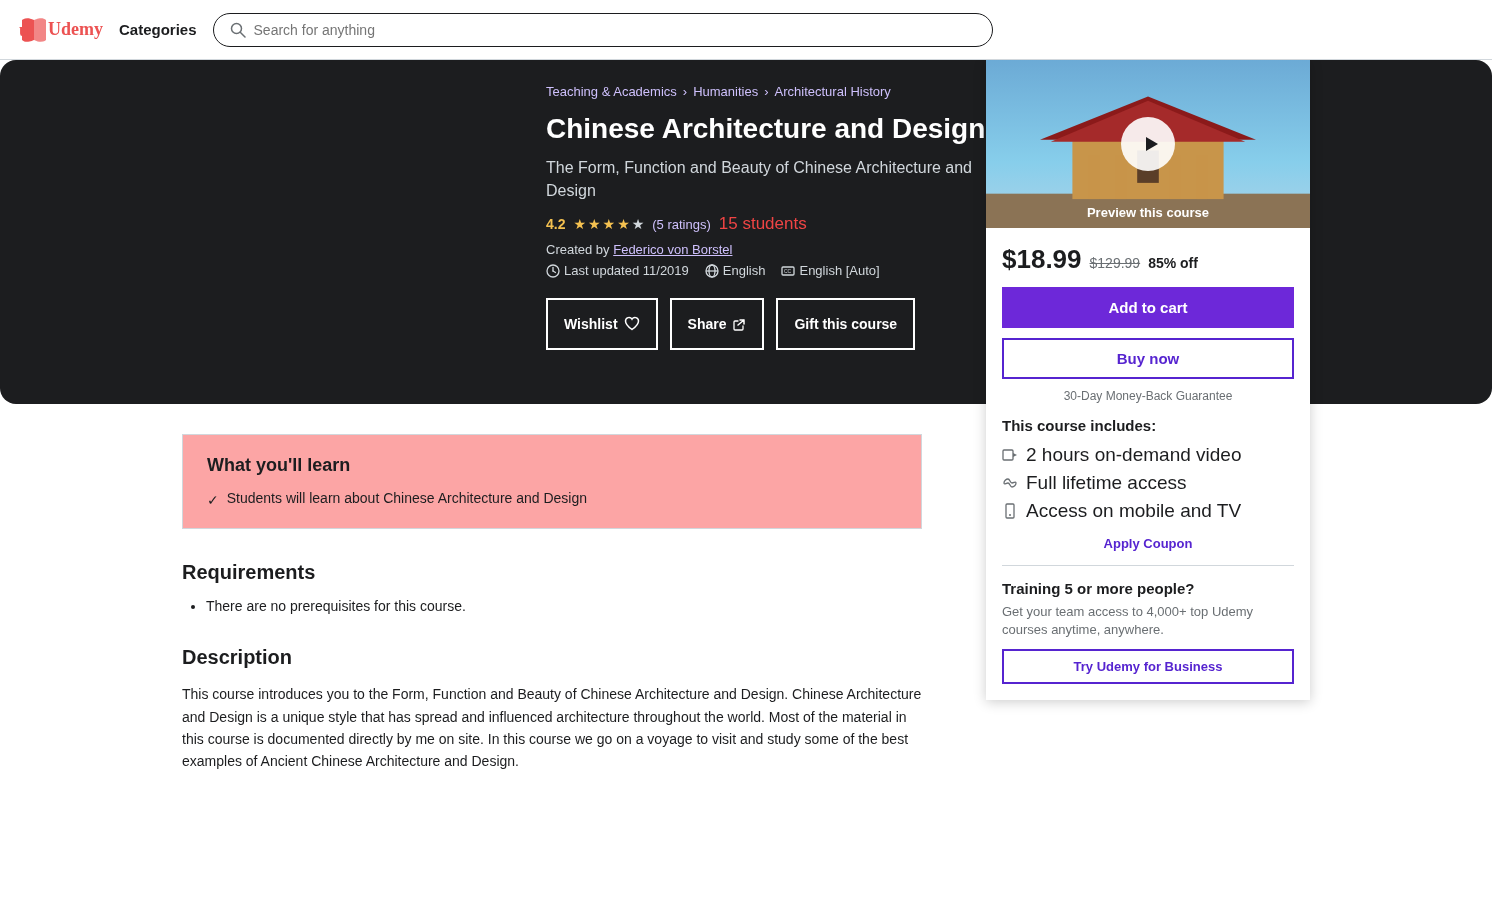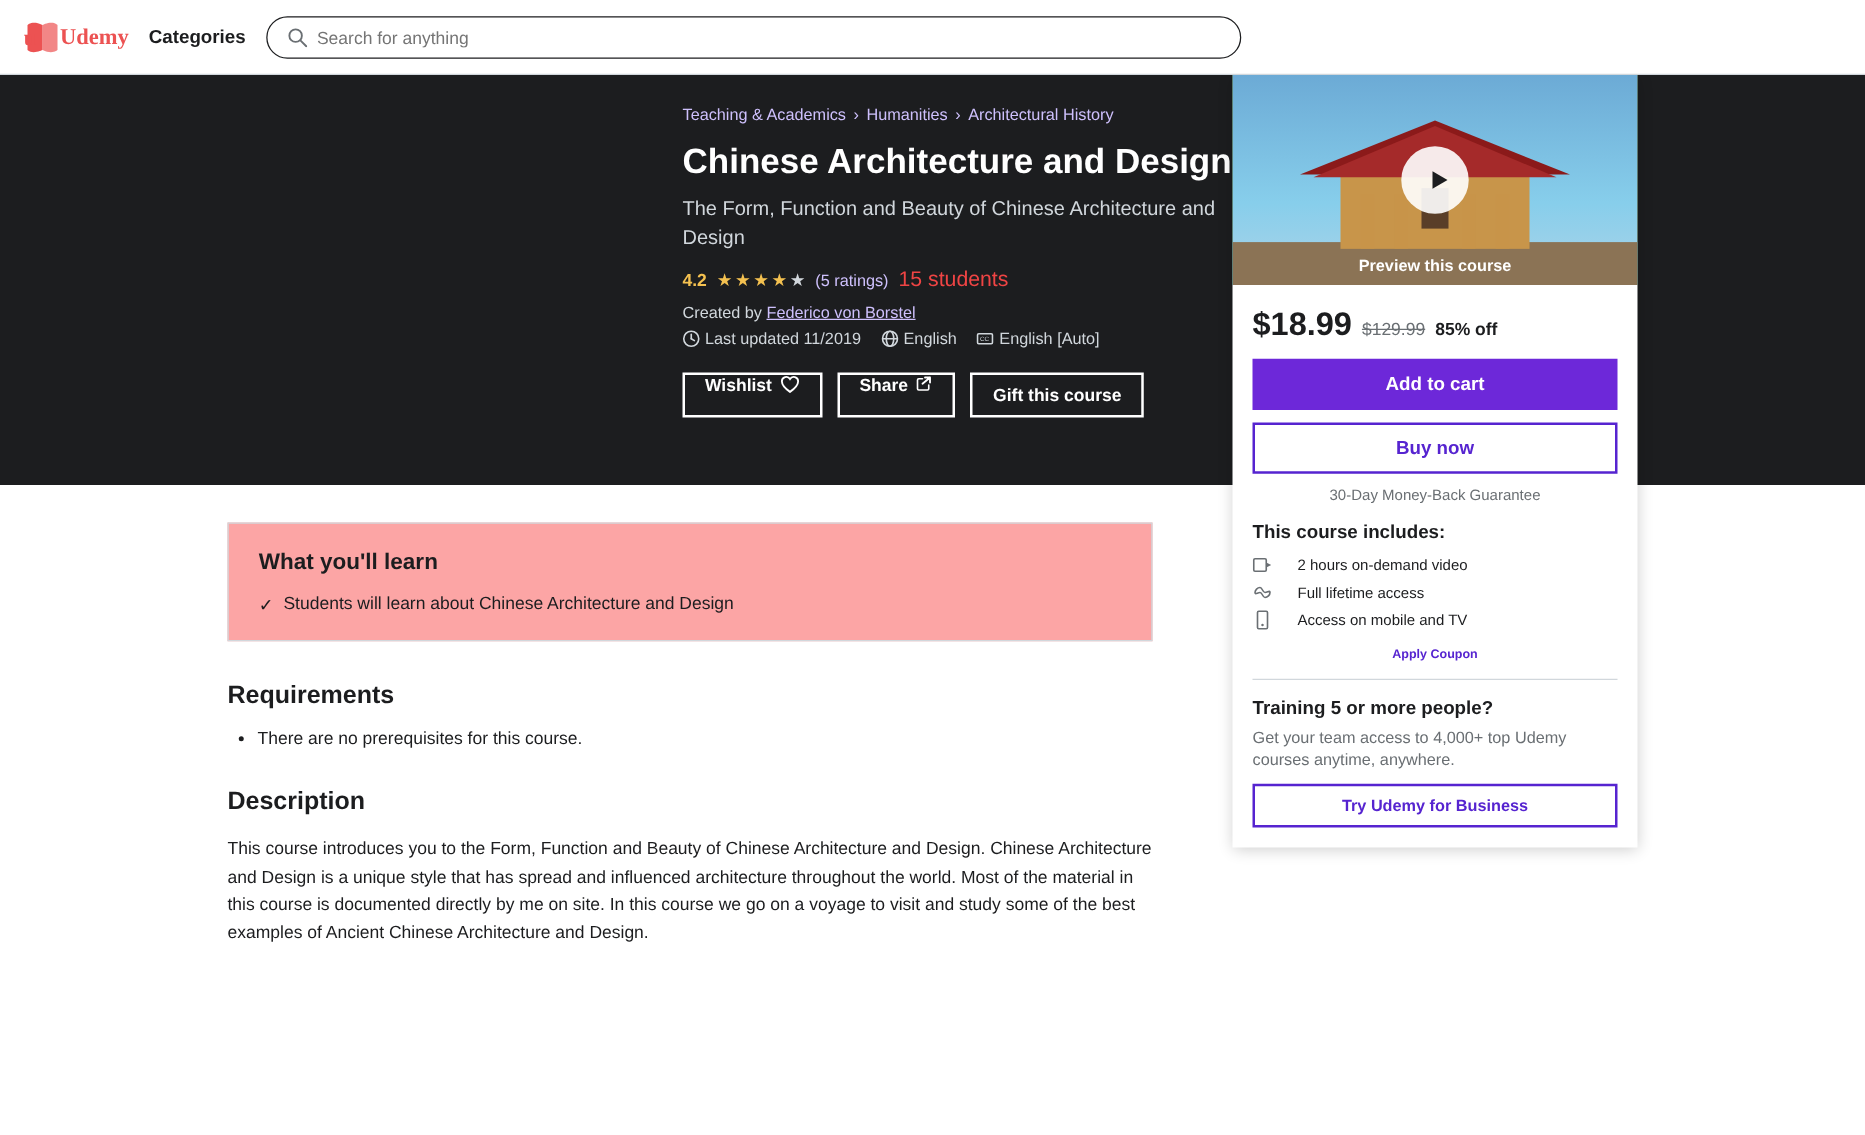--- a/index.html
+++ b/index.html
@@ -31,22 +31,22 @@
     .star { color: #f4c150; font-size: 14px; }
     .rating-count { color: #cec0fc; font-size: 13px; }
     .students-count { color: #ef4444; font-size: 17px; }
     .created-row { font-size: 13px; color: #d1d7dc; margin-bottom: 6px; }
     .created-row a { color: #cec0fc; }
     .meta-row { display: flex; gap: 16px; font-size: 13px; color: #d1d7dc; align-items: center; margin-bottom: 20px; flex-wrap: wrap; }
     .meta-item { display: flex; align-items: center; gap: 4px; }
     .action-row { display: flex; gap: 12px; flex-wrap: wrap; }
     .btn-outline {
       background: transparent; border: 2px solid #fff; color: #fff;
-      padding: 0 16px; font-size: 14px; font-weight: 700; cursor: pointer;
-      display: flex; align-items: flex-start; gap: 6px; white-space: nowrap;
+      padding: 16px 16px; font-size: 14px; font-weight: 700; cursor: pointer;
+      display: flex; align-items: flex-end; gap: 6px; white-space: nowrap;
     }
     .btn-gift {
       background: transparent; border: 2px solid #fff; color: #fff;
       padding: 8px 16px; font-size: 14px; font-weight: 700; cursor: pointer;
     }
 
     
     .sidebar-card {
       position: absolute; right: 16px; top: 0;
       width: 324px;
@@ -84,22 +84,22 @@
       width: 100%; background: #6d28d9; color: #fff; border: none;
       padding: 12px; font-size: 15px; font-weight: 700; cursor: pointer; margin-bottom: 10px;
     }
     .btn-buy-now {
       width: 100%; background: #fff; color: #5624d0; border: 2px solid #5624d0;
       padding: 10px; font-size: 15px; font-weight: 700; cursor: pointer; margin-bottom: 10px;
     }
     .guarantee { text-align: center; font-size: 12px; color: #6a6f73; margin-bottom: 14px; }
     .includes-title { font-size: 15px; font-weight: 700; margin-bottom: 10px; }
     .includes-list { list-style: none; display: flex; flex-direction: column; gap: 6px; margin-bottom: 14px; }
-    .includes-list li { display: flex; align-items: center; gap: 20px; font-size: 12px; color: #1c1d1f; }
-    .apply-coupon { text-align: center; color: #5624d0; font-size: 10px; font-weight: 700; cursor: pointer; margin-bottom: 14px; }
+    .includes-list li { display: flex; align-items: center; gap: 8px; font-size: 19px; color: #1c1d1f; }
+    .apply-coupon { text-align: center; color: #5624d0; font-size: 13px; font-weight: 700; cursor: pointer; margin-bottom: 14px; }
     .business-box {
       border-top: 1px solid #d1d7dc; padding-top: 14px;
     }
     .business-title { font-size: 15px; font-weight: 700; margin-bottom: 6px; }
     .business-desc { font-size: 13px; color: #6a6f73; margin-bottom: 10px; line-height: 1.4; }
     .btn-business {
       width: 100%; background: #fff; color: #5624d0; border: 2px solid #5624d0;
       padding: 8px; font-size: 13px; font-weight: 700; cursor: pointer;
     }
 
@@ -115,21 +115,21 @@
     .learn-title { font-size: 18px; font-weight: 700; margin-bottom: 14px; }
     .learn-item { display: flex; gap: 8px; align-items: flex-start; font-size: 14px; color: #1c1d1f; }
     .learn-check { color: #1c1d1f; font-size: 14px; flex-shrink: 0; margin-top: 2px; }
     .section-title { font-size: 20px; font-weight: 700; margin-bottom: 14px; }
     .req-list { list-style: disc; padding-left: 24px; font-size: 14px; color: #1c1d1f; }
     .req-list li { margin-bottom: 4px; }
     .desc-text { font-size: 14px; color: #1c1d1f; line-height: 1.6; }
     .audience-list { list-style: disc; padding-left: 24px; font-size: 14px; color: #1c1d1f; }
     .audience-list li { margin-bottom: 4px; }
 
-    .hero-wrapper { position: relative; background: #1c1d1f; }
+    .hero-wrapper { position: relative; background: #1c1d1f; border-radius: 16px; }
     .hero-content { padding: 24px 16px 24px 380px; max-width: 1160px; margin: 0 auto; position: relative; padding-right: 330px; }
 
     @media (max-width: 900px) {
       .sidebar-card { position: static; width: 100%; }
       .hero-content { padding: 24px 16px; }
     }
   </style>
 </head>
 <body>
 

